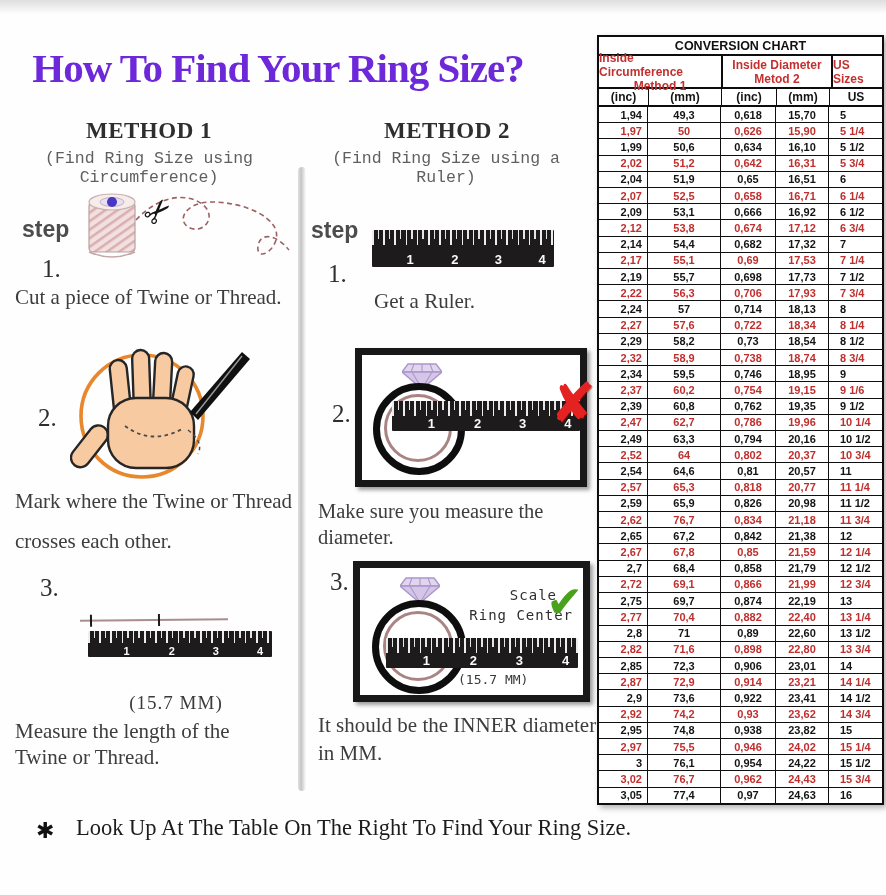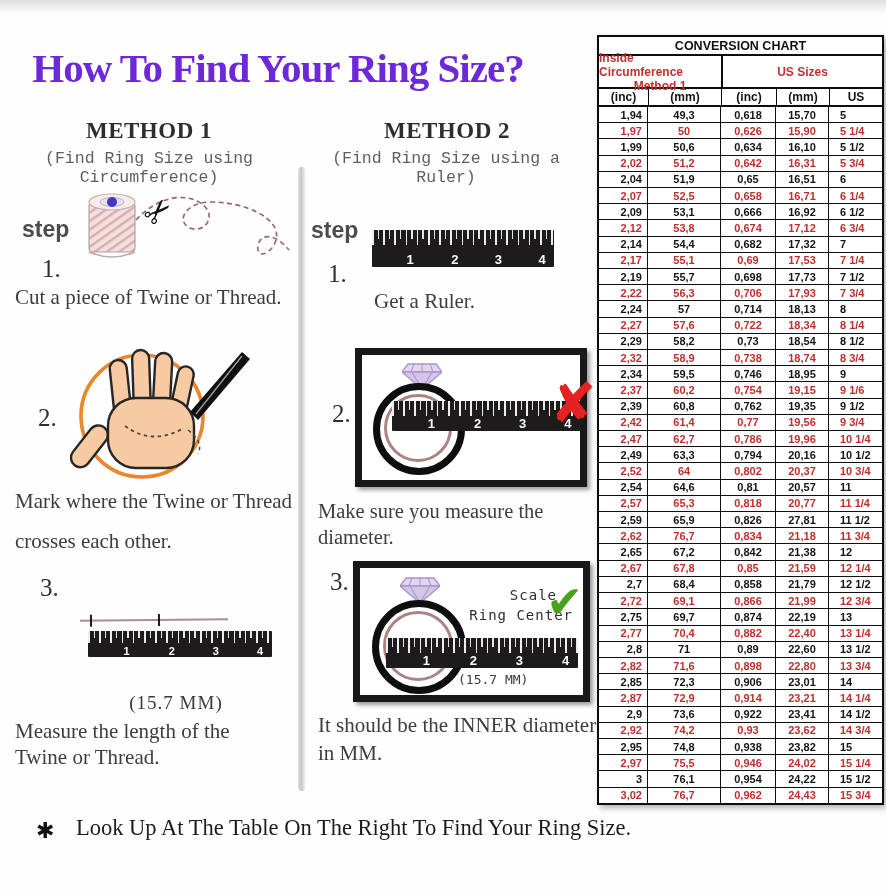--- a/index.html
+++ b/index.html
@@ -220,20 +220,24 @@
   <div class="abs foot-bullet">✱</div>
   <div class="abs foot-text">Look Up  At The Table On The Right To Find Your Ring Size.</div>
 
   <div class="abs conv-table">
     <div class="t-title">CONVERSION CHART</div>
     <div class="t-group">
       <div class="g-cell g0">
         <span>Inside Circumference</span>
         <span>Method 1</span>
       </div>
+      <div class="g-cell g1">
+        <span>Inside Diameter</span>
+        <span>Metod 2</span>
+      </div>
       <div class="g-cell g2">
         <span>US Sizes</span>
       </div>
     </div>
     <div class="t-units">
       <div class="u-cell u0">(inc)</div>
       <div class="u-cell u1">(mm)</div>
       <div class="u-cell u2">(inc)</div>
       <div class="u-cell u3">(mm)</div>
       <div class="u-cell u4">US</div>
@@ -366,27 +370,20 @@
           <div class="t-cell c4">9 1/6</div>
         </div>
         <div class="t-row blk">
           <div class="t-cell c0">2,39</div>
           <div class="t-cell c1">60,8</div>
           <div class="t-cell c2">0,762</div>
           <div class="t-cell c3">19,35</div>
           <div class="t-cell c4">9 1/2</div>
         </div>
         <div class="t-row red">
-          <div class="t-cell c0">2,42</div>
-          <div class="t-cell c1">61,4</div>
-          <div class="t-cell c2">0,77</div>
-          <div class="t-cell c3">19,56</div>
-          <div class="t-cell c4">9 3/4</div>
-        </div>
-        <div class="t-row red">
           <div class="t-cell c0">2,47</div>
           <div class="t-cell c1">62,7</div>
           <div class="t-cell c2">0,786</div>
           <div class="t-cell c3">19,96</div>
           <div class="t-cell c4">10 1/4</div>
         </div>
         <div class="t-row blk">
           <div class="t-cell c0">2,49</div>
           <div class="t-cell c1">63,3</div>
           <div class="t-cell c2">0,794</div>
@@ -411,21 +408,21 @@
           <div class="t-cell c0">2,57</div>
           <div class="t-cell c1">65,3</div>
           <div class="t-cell c2">0,818</div>
           <div class="t-cell c3">20,77</div>
           <div class="t-cell c4">11 1/4</div>
         </div>
         <div class="t-row blk">
           <div class="t-cell c0">2,59</div>
           <div class="t-cell c1">65,9</div>
           <div class="t-cell c2">0,826</div>
-          <div class="t-cell c3">27,81</div>
+          <div class="t-cell c3">20,98</div>
           <div class="t-cell c4">11 1/2</div>
         </div>
         <div class="t-row red">
           <div class="t-cell c0">2,62</div>
           <div class="t-cell c1">76,7</div>
           <div class="t-cell c2">0,834</div>
           <div class="t-cell c3">21,18</div>
           <div class="t-cell c4">11 3/4</div>
         </div>
         <div class="t-row blk">
@@ -533,16 +530,23 @@
           <div class="t-cell c3">24,22</div>
           <div class="t-cell c4">15 1/2</div>
         </div>
         <div class="t-row red">
           <div class="t-cell c0">3,02</div>
           <div class="t-cell c1">76,7</div>
           <div class="t-cell c2">0,962</div>
           <div class="t-cell c3">24,43</div>
           <div class="t-cell c4">15 3/4</div>
         </div>
+        <div class="t-row blk">
+          <div class="t-cell c0">3,05</div>
+          <div class="t-cell c1">77,4</div>
+          <div class="t-cell c2">0,97</div>
+          <div class="t-cell c3">24,63</div>
+          <div class="t-cell c4">16</div>
+        </div>
       </div>
   </div>
 
 </div>
 
 </body></html>

